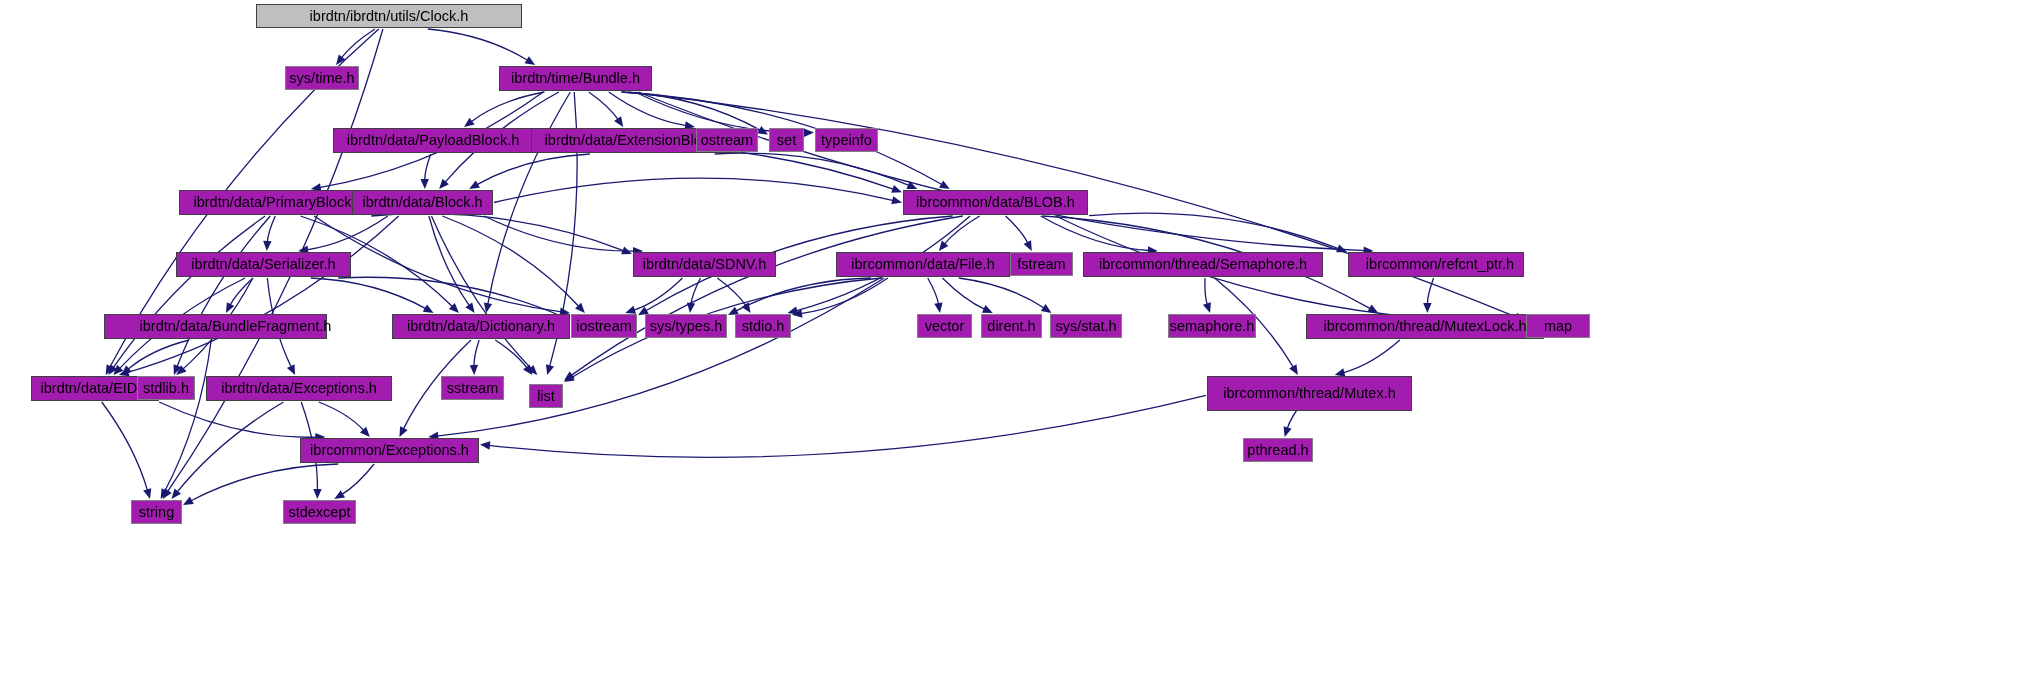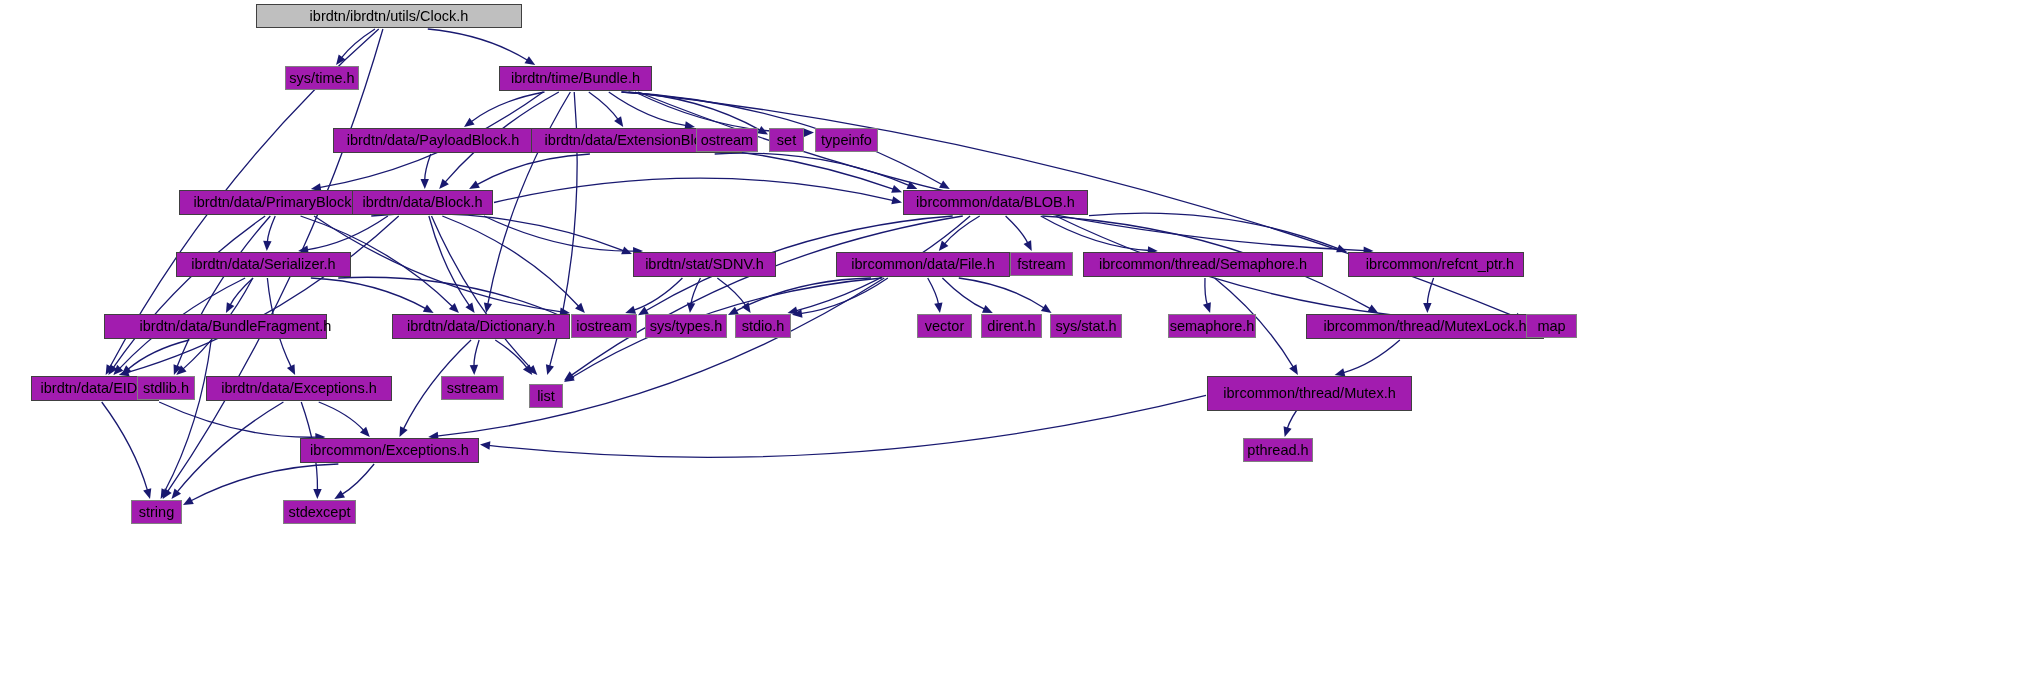--- a/index.html
+++ b/index.html
@@ -244,21 +244,21 @@
       <div class="node kind-local" style="left: 352px; top: 190px; width: 141px; height: 25px;">
         <span>ibrdtn/data/Block.h</span>
       </div>
       <div class="node kind-local" style="left: 903px; top: 190px; width: 185px; height: 25px;">
         <span>ibrcommon/data/BLOB.h</span>
       </div>
       <div class="node kind-local" style="left: 176px; top: 252px; width: 175px; height: 25px;">
         <span>ibrdtn/data/Serializer.h</span>
       </div>
       <div class="node kind-local" style="left: 633px; top: 252px; width: 143px; height: 25px;">
-        <span>ibrdtn/stat/SDNV.h</span>
+        <span>ibrdtn/data/SDNV.h</span>
       </div>
       <div class="node kind-local" style="left: 836px; top: 252px; width: 174px; height: 25px;">
         <span>ibrcommon/data/File.h</span>
       </div>
       <div class="node kind-header" style="left: 1010px; top: 252px; width: 63px; height: 24px;">
         <span>fstream</span>
       </div>
       <div class="node kind-local" style="left: 1083px; top: 252px; width: 240px; height: 25px;">
         <span>ibrcommon/thread/Semaphore.h</span>
       </div>
@@ -288,21 +288,21 @@
       </div>
       <div class="node kind-header" style="left: 1050px; top: 314px; width: 72px; height: 24px;">
         <span>sys/stat.h</span>
       </div>
       <div class="node kind-header" style="left: 1168px; top: 314px; width: 88px; height: 24px;">
         <span>semaphore.h</span>
       </div>
       <div class="node kind-local" style="left: 1306px; top: 314px; width: 238px; height: 25px;">
         <span>ibrcommon/thread/MutexLock.h</span>
       </div>
-      <div class="node kind-header" style="left: 1526px; top: 314px; width: 51px; height: 24px;">
+      <div class="node kind-header" style="left: 1526px; top: 314px; width: 64px; height: 24px;">
         <span>map</span>
       </div>
       <div class="node kind-local" style="left: 31px; top: 376px; width: 128px; height: 25px;">
         <span>ibrdtn/data/EID.h</span>
       </div>
       <div class="node kind-header" style="left: 137px; top: 376px; width: 58px; height: 24px;">
         <span>stdlib.h</span>
       </div>
       <div class="node kind-local" style="left: 206px; top: 376px; width: 186px; height: 25px;">
         <span>ibrdtn/data/Exceptions.h</span>

